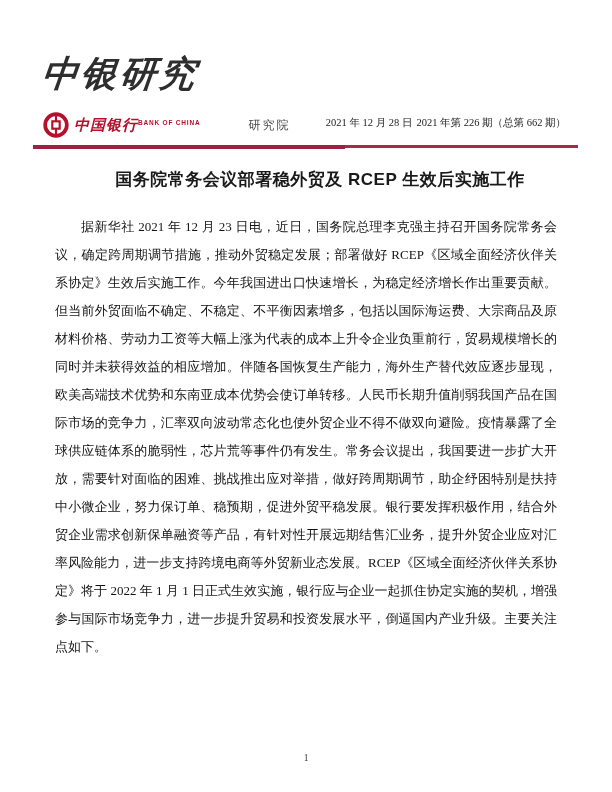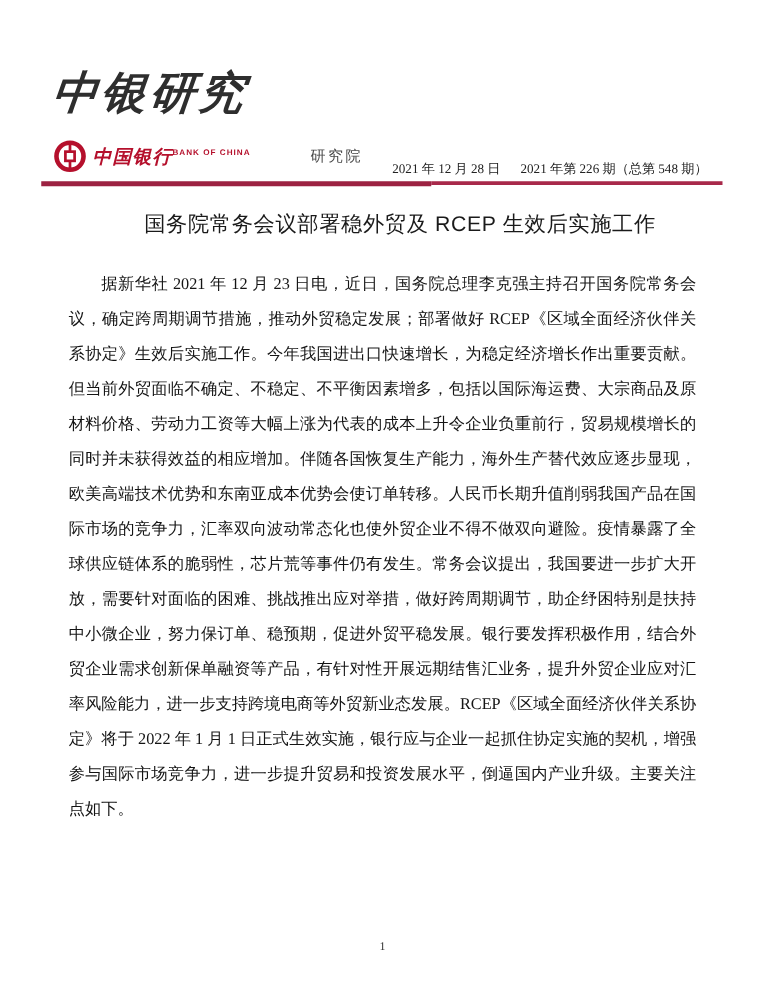--- a/index.html
+++ b/index.html
@@ -80,24 +80,24 @@
     right: 39px;
     font-family: "Liberation Sans", "DejaVu Sans", sans-serif;
     font-weight: bold;
     font-size: 31px;
     letter-spacing: 1px;
     color: #a91d3d;
     white-space: nowrap;
   }
   .date-row {
     position: absolute;
-    top: 128px;
+    top: 116px;
     right: 46px;
     display: flex;
-    gap: 16px;
+    gap: 4px;
     font-size: 10.5px;
     color: #222222;
     white-space: nowrap;
   }
 
   
   .header-rule {
     position: absolute;
     left: 33px;
     top: 145px;
@@ -115,21 +115,21 @@
   }
 
   
   .article-title {
     position: absolute;
     left: 0;
     right: 0;
     top: 168px;
     text-align: center;
     font-family: "Liberation Sans", "DejaVu Sans", sans-serif;
-    font-weight: normal;
+    font-weight: bold;
     font-size: 17px;
     letter-spacing: 0.5px;
     color: #1a1a1a;
     white-space: nowrap;
     padding-left: 28px;
   }
   .article-body {
     position: absolute;
     left: 55px;
     top: 213px;
@@ -170,21 +170,21 @@
     <div class="boc-names">
       <span class="boc-name-cn" style="color: rgb(181, 16, 44);">中国银行</span>
       <span class="boc-name-en" style="color: rgb(181, 16, 44);">BANK OF CHINA</span>
     </div>
     <span class="institute" style="color: rgb(74, 74, 74); margin-left: 48px;">研究院</span>
   </div>
 
 
   <div class="date-row">
     <span>2021 年 12 月 28 日</span>
-    <span>2021 年第 226 期（总第 548 期）</span>
+    <span>2021 年第 226 期（总第 662 期）</span>
   </div>
 
   <div class="header-rule">
     <div class="seg-left" style="background: rgb(156, 34, 66);"></div>
     <div class="seg-right" style="background: rgb(168, 41, 74);"></div>
   </div>
 
   <div class="article-title">国务院常务会议部署稳外贸及 RCEP 生效后实施工作</div>
 
   <div class="article-body" style="color: rgb(20, 20, 20);">据新华社 2021 年 12 月 23 日电，近日，国务院总理李克强主持召开国务院常务会议，确定跨周期调节措施，推动外贸稳定发展；部署做好 RCEP《区域全面经济伙伴关系协定》生效后实施工作。今年我国进出口快速增长，为稳定经济增长作出重要贡献。但当前外贸面临不确定、不稳定、不平衡因素增多，包括以国际海运费、大宗商品及原材料价格、劳动力工资等大幅上涨为代表的成本上升令企业负重前行，贸易规模增长的同时并未获得效益的相应增加。伴随各国恢复生产能力，海外生产替代效应逐步显现，欧美高端技术优势和东南亚成本优势会使订单转移。人民币长期升值削弱我国产品在国际市场的竞争力，汇率双向波动常态化也使外贸企业不得不做双向避险。疫情暴露了全球供应链体系的脆弱性，芯片荒等事件仍有发生。常务会议提出，我国要进一步扩大开放，需要针对面临的困难、挑战推出应对举措，做好跨周期调节，助企纾困特别是扶持中小微企业，努力保订单、稳预期，促进外贸平稳发展。银行要发挥积极作用，结合外贸企业需求创新保单融资等产品，有针对性开展远期结售汇业务，提升外贸企业应对汇率风险能力，进一步支持跨境电商等外贸新业态发展。RCEP《区域全面经济伙伴关系协定》将于 2022 年 1 月 1 日正式生效实施，银行应与企业一起抓住协定实施的契机，增强参与国际市场竞争力，进一步提升贸易和投资发展水平，倒逼国内产业升级。主要关注点如下。</div>

